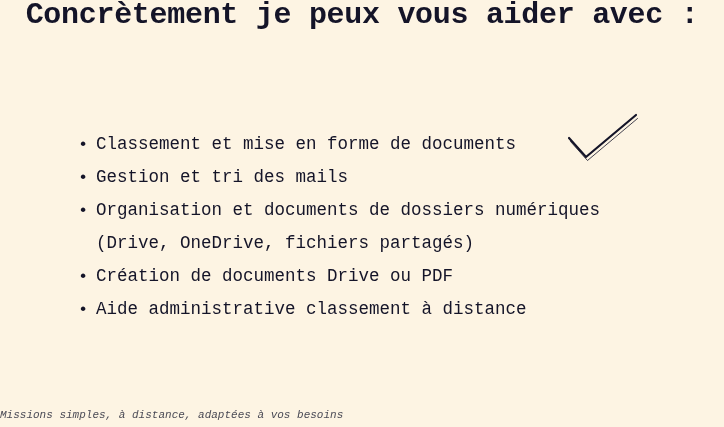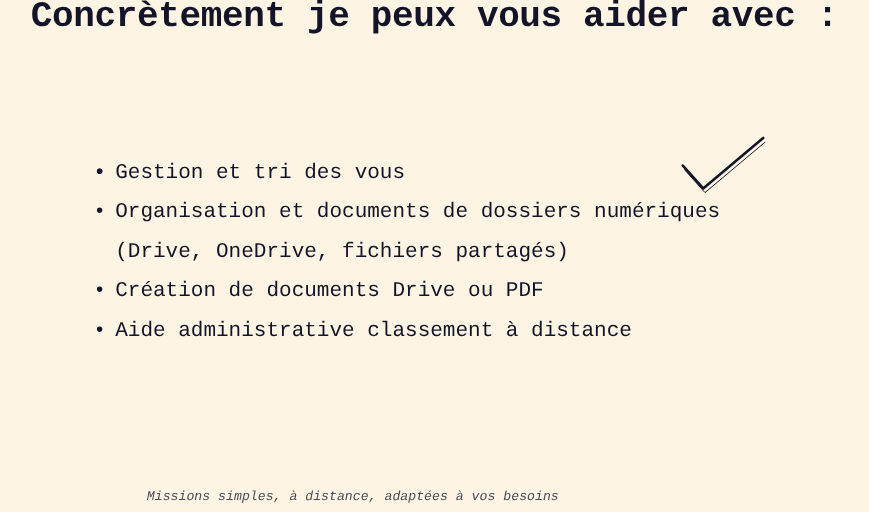--- a/index.html
+++ b/index.html
@@ -63,40 +63,40 @@
     top: 112px;
     left: 566px;
     width: 74px;
     height: 50px;
   }
   .footnote {
     position: absolute;
     bottom: 6px;
     left: 0;
     width: 588px;
-    text-align: center;
     font-size: 11px;
     font-style: italic;
     color: #4a4a55;
   }
 </style>
 </head>
 <body>
 
 <div class="slide">
 
   <div class="title">Concrètement je peux vous aider avec :</div>
 
   <ul class="list">
     <li class="list-item">
       <span class="bullet">•</span>
+      <span>Classement et mise en forme de documents</span>
     </li>
     <li class="list-item">
       <span class="bullet">•</span>
-      <span>Gestion et tri des vous</span>
+      <span>Gestion et tri des mails</span>
     </li>
     <li class="list-item">
       <span class="bullet">•</span>
       <span>Organisation et documents de dossiers numériques (Drive, OneDrive, fichiers partagés)</span>
     </li>
     <li class="list-item">
       <span class="bullet">•</span>
       <span>Création de documents Drive ou PDF</span>
     </li>
     <li class="list-item">

